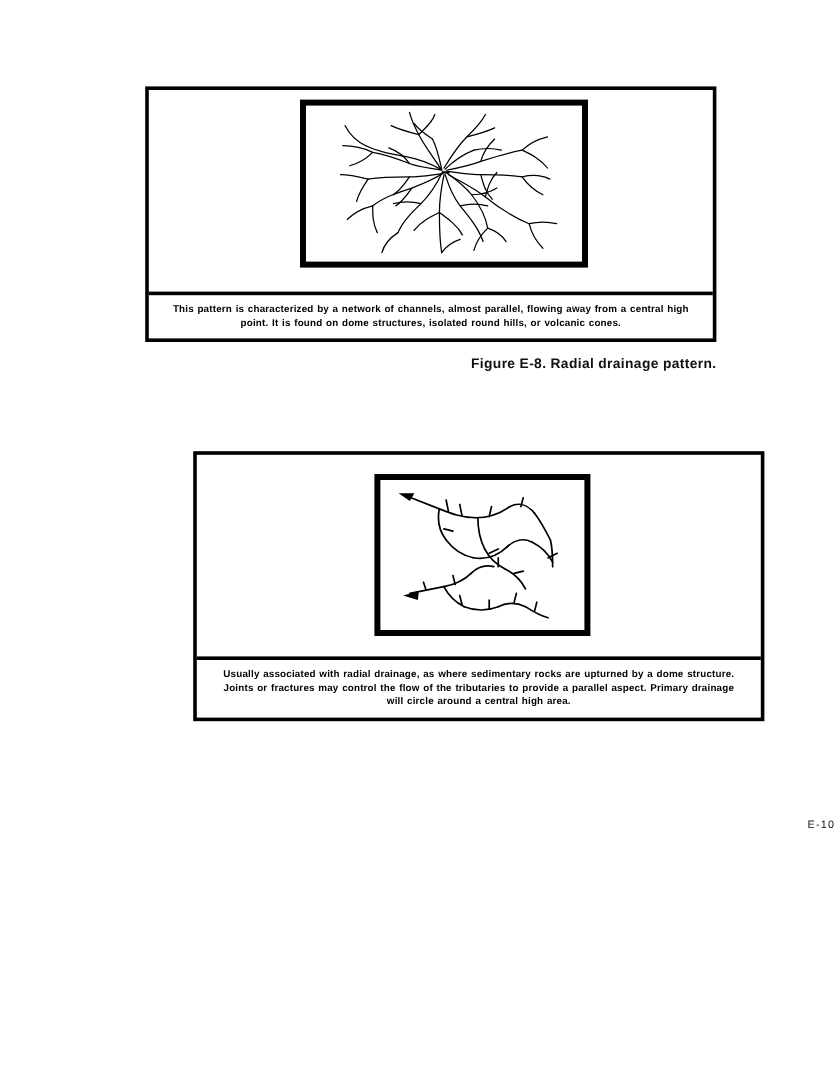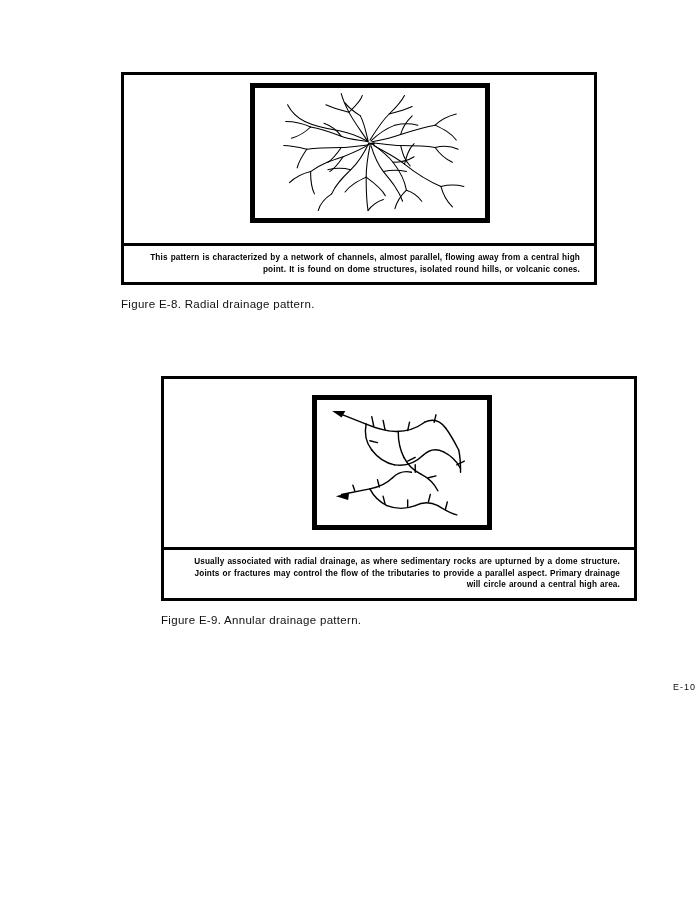--- a/index.html
+++ b/index.html
@@ -67,28 +67,28 @@
     border-top: 3px solid #000000;
     box-sizing: border-box;
     padding: 6px 14px 7px 14px;
   }
   .caption-text {
     font-size: 8.2px;
     font-weight: bold;
     line-height: 1.42;
     letter-spacing: 0.15px;
     margin: 0;
+    text-align: center;
+    word-spacing: 0.6px;
+  }
+
+  .figure-label {
     text-align: right;
-    word-spacing: 0.6px;
-  }
-
-  .figure-label {
-    text-align: left;
     font-size: 11.5px;
-    font-weight: normal;
+    font-weight: bold;
     letter-spacing: 0.3px;
     margin-top: 13px;
     color: #111111;
   }
 
   .page-number {
     position: absolute;
     top: 682px;
     left: 0;
     width: 696px;
@@ -233,18 +233,17 @@
             </g>
           </svg>
         </div>
       </div>
 
       <div class="caption-box">
         <p class="caption-text">Usually associated with radial drainage, as where sedimentary rocks are upturned by a dome structure.  Joints or fractures may control the flow of the tributaries to provide a parallel aspect. Primary drainage will circle around a central high area.</p>
       </div>
 
     </div>
-    <div class="figure-label">Figure E-9. Annular drainage pattern.</div>
   </div>
 
   <div class="page-number">E-10</div>
 
 </div>
 
 </body></html>

